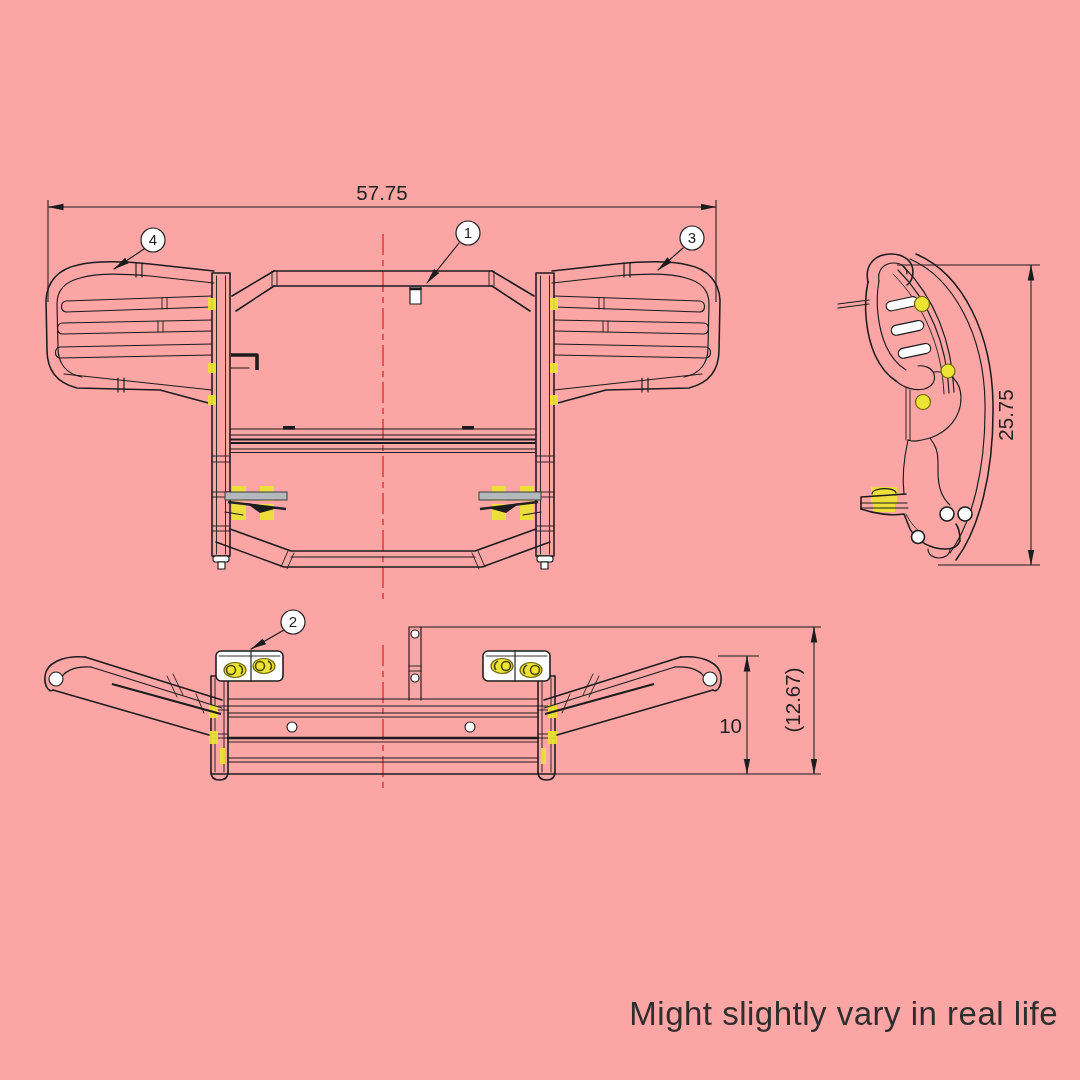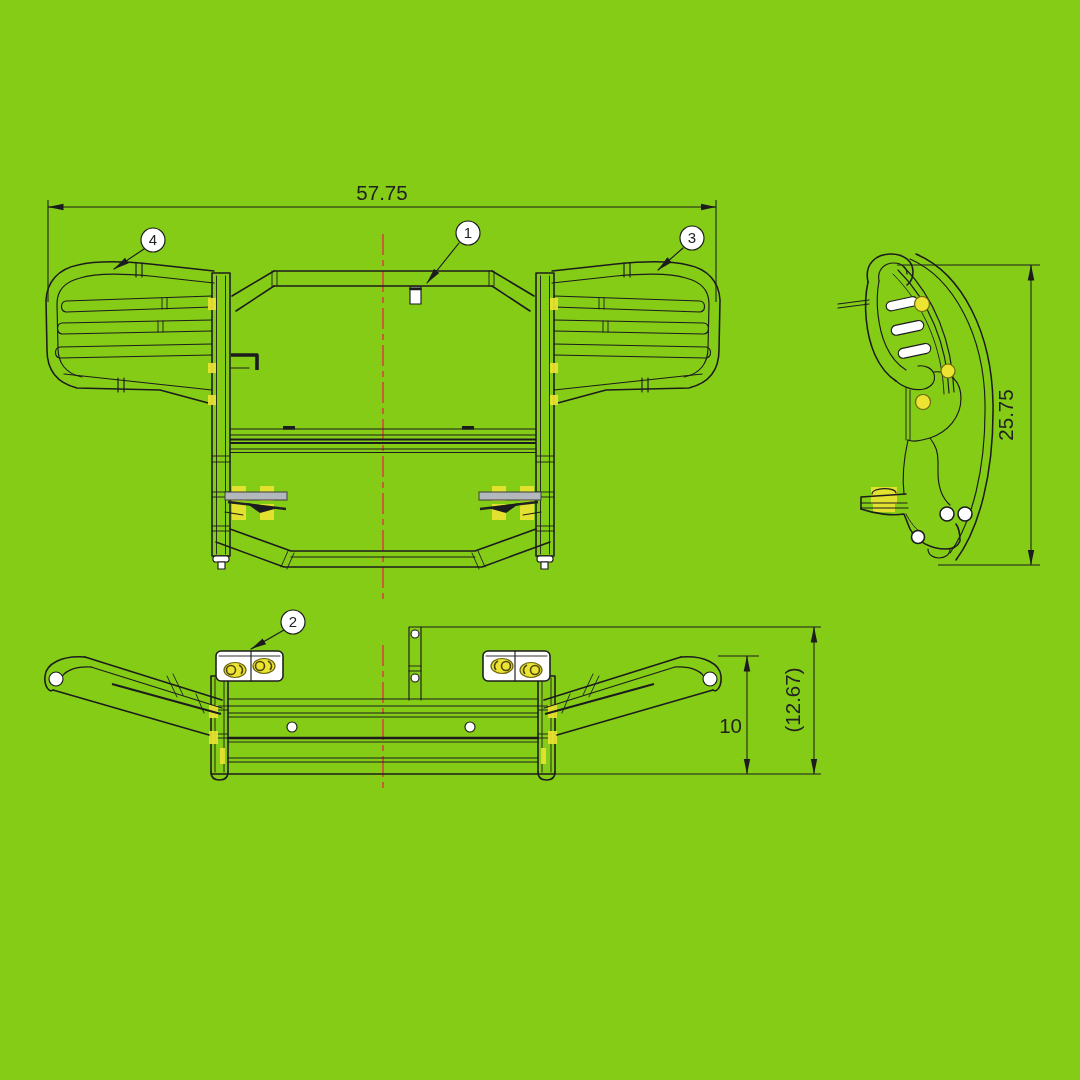--- a/index.html
+++ b/index.html
@@ -1,16 +1,16 @@
 <!DOCTYPE html>
 <html style="--line: #1c1c1e; --red: #d9453c; --yellow: #ece333; --gray: #b3b8bc; --text: #2e2e2e;"><head>
 <meta charset="utf-8">
 <style>
   html,body{margin:0;padding:0;background:#fff;width:1080px;height:1080px;overflow:hidden;}
-  .stage{position:relative;width:1080px;height:1080px;background:#84cc16;font-family:"Liberation Sans",sans-serif;}
+  .stage{position:relative;width:1080px;height:1080px;background:#fca5a5;font-family:"Liberation Sans",sans-serif;}
   svg{position:absolute;left:0;top:0;}
   
   .s09{stroke:var(--line,#1c1c1e);stroke-width:.9;fill:none;stroke-linecap:round;stroke-linejoin:round}
   .s1{stroke:var(--line,#1c1c1e);stroke-width:1.15;fill:none;stroke-linecap:round;stroke-linejoin:round}
   .s15{stroke:var(--line,#1c1c1e);stroke-width:1.55;fill:none;stroke-linecap:round;stroke-linejoin:round}
   .s2{stroke:var(--line,#1c1c1e);stroke-width:2.4;fill:none;stroke-linecap:round;stroke-linejoin:round}
   .fillw{fill:#fff}
   .dk{fill:var(--line,#1c1c1e);stroke:none}
   .yel{fill:var(--yellow,#ece333);opacity:.92;stroke:none}
   .yelo{fill:var(--yellow,#ece333);stroke:#6b640f;stroke-width:1.2}
@@ -247,13 +247,14 @@
     </g>
 
     <g>
       <path class="dim" d="M421,627 H821 M555,774 H821"></path>
       <line class="dim" x1="814" y1="627" x2="814" y2="774" marker-start="url(#arr)" marker-end="url(#arr)"></line>
       <text class="dimtxt" transform="translate(800,700) rotate(-90)" text-anchor="middle">(12.67)</text>
     </g>
   </g>
 </svg>
 
+<div class="caption">Might slightly vary in real life</div>
 </div>
 
 </body></html>

